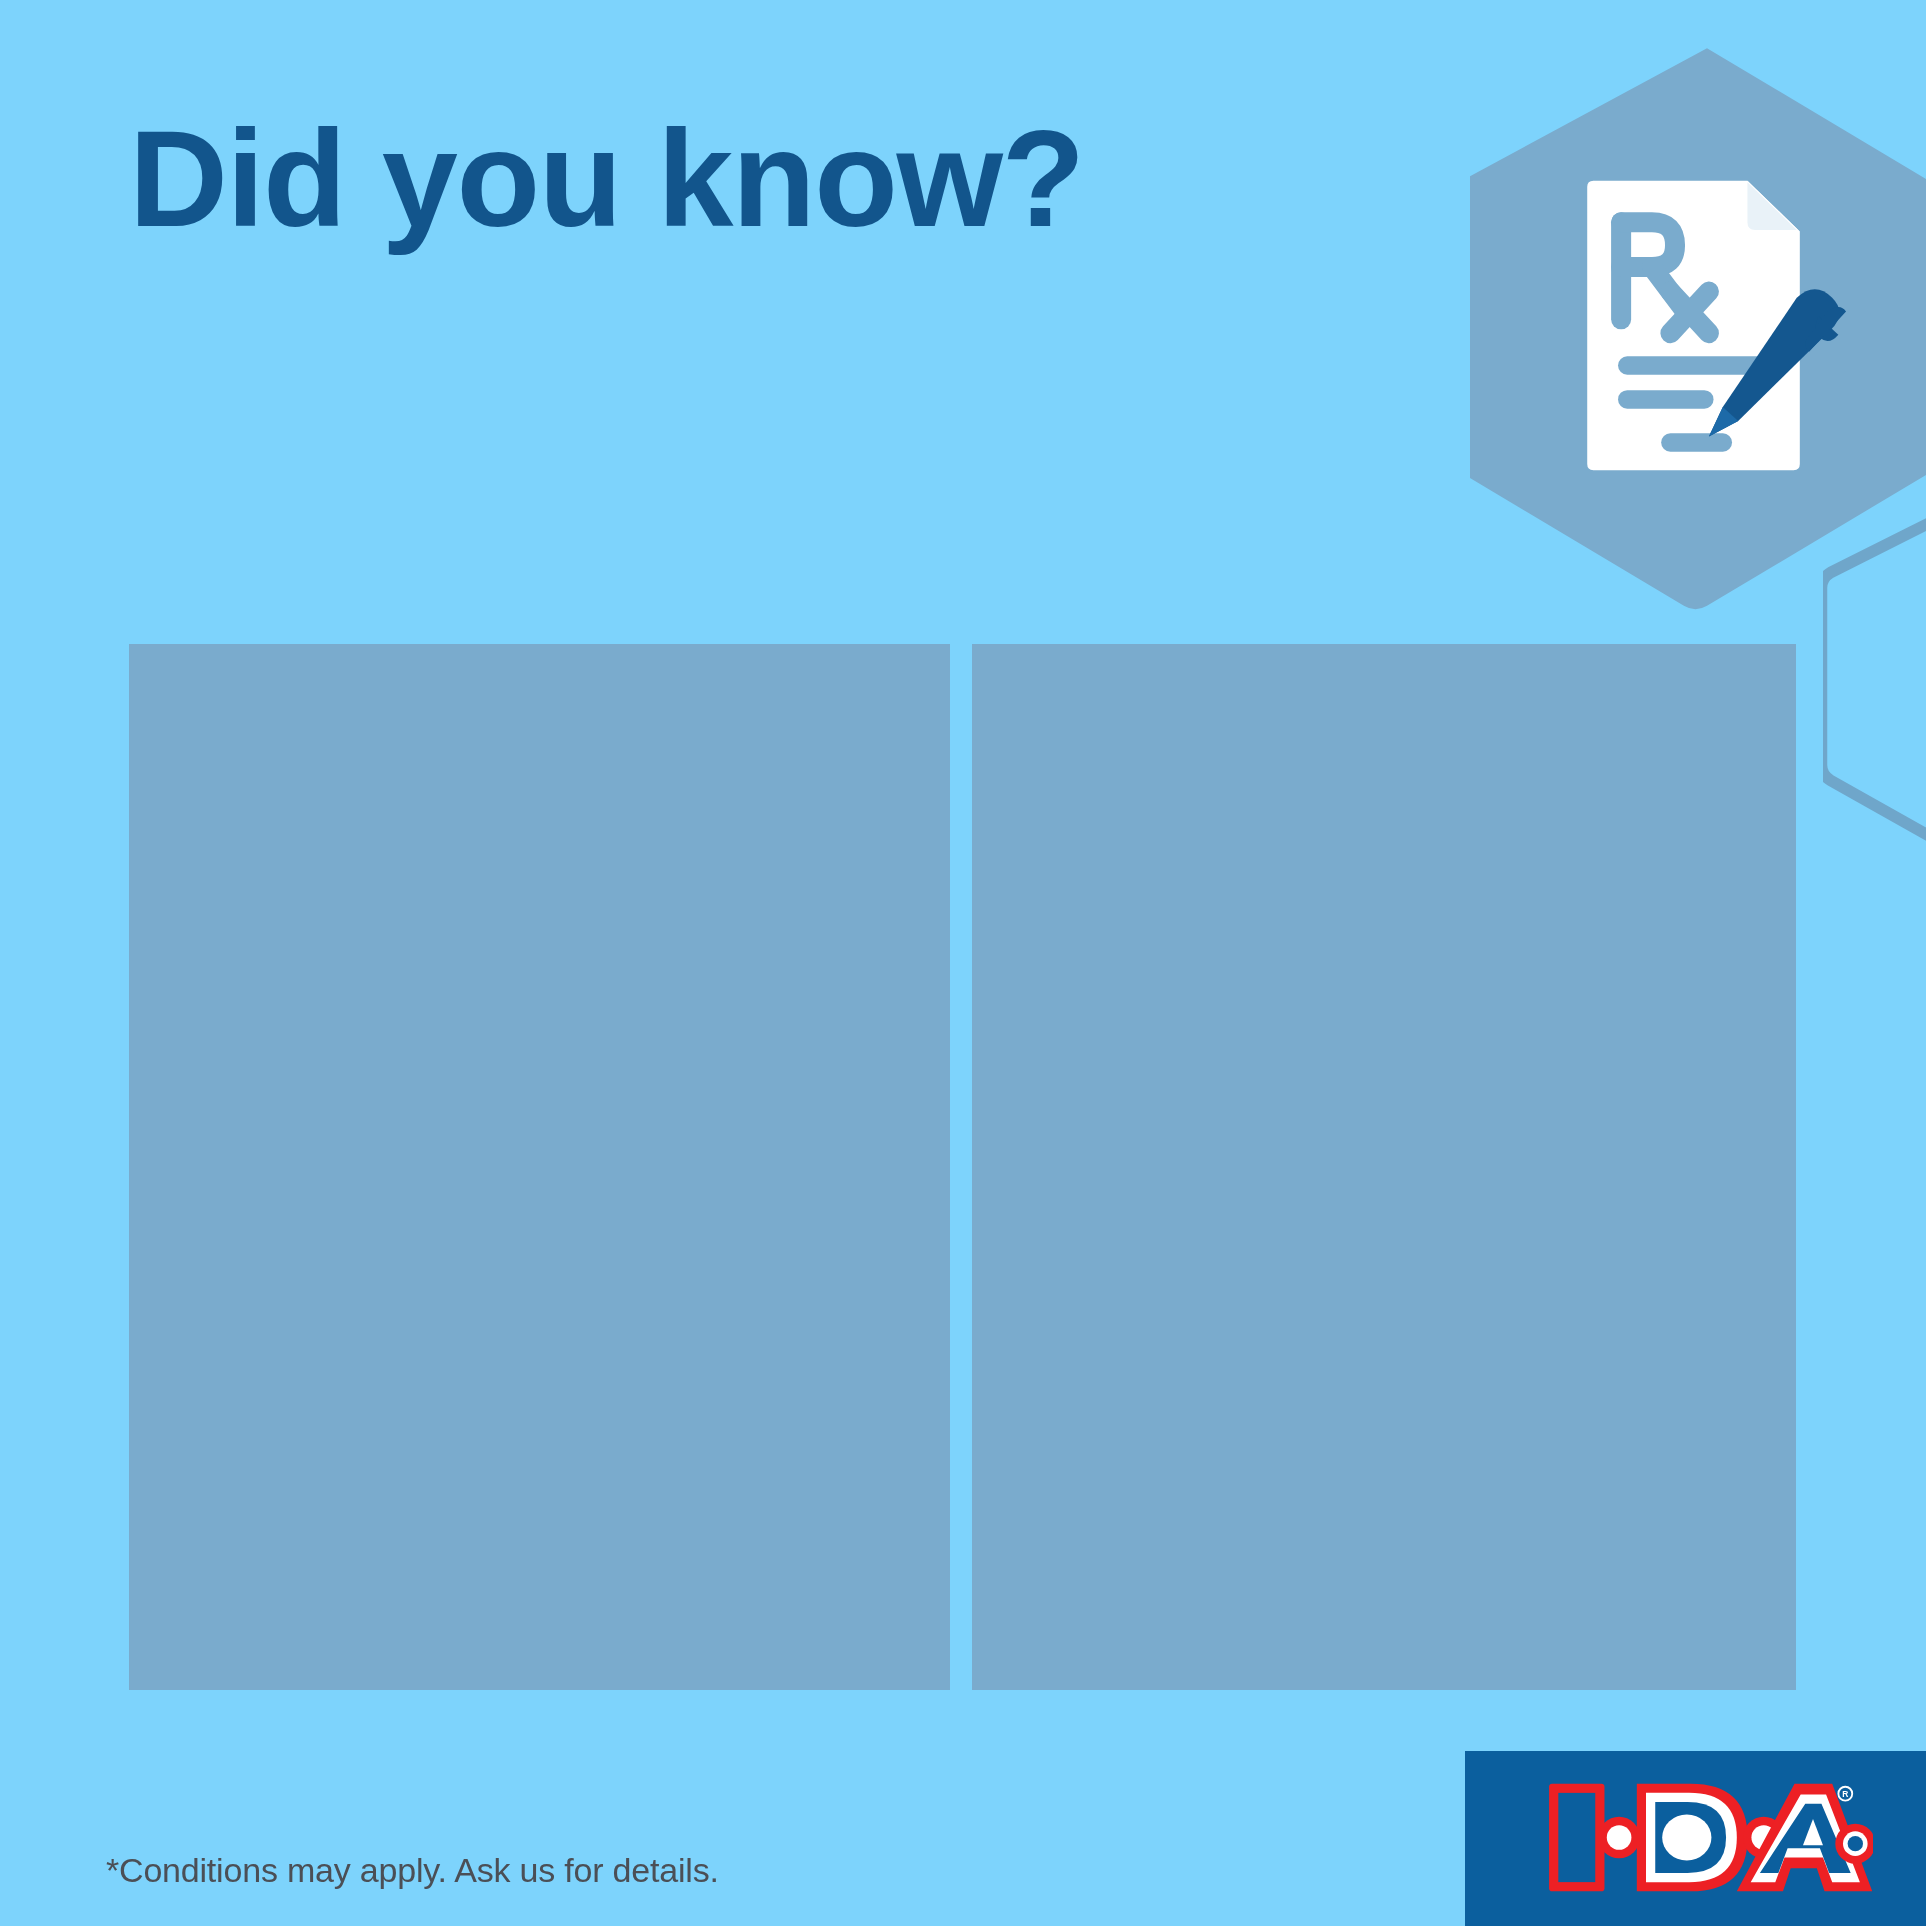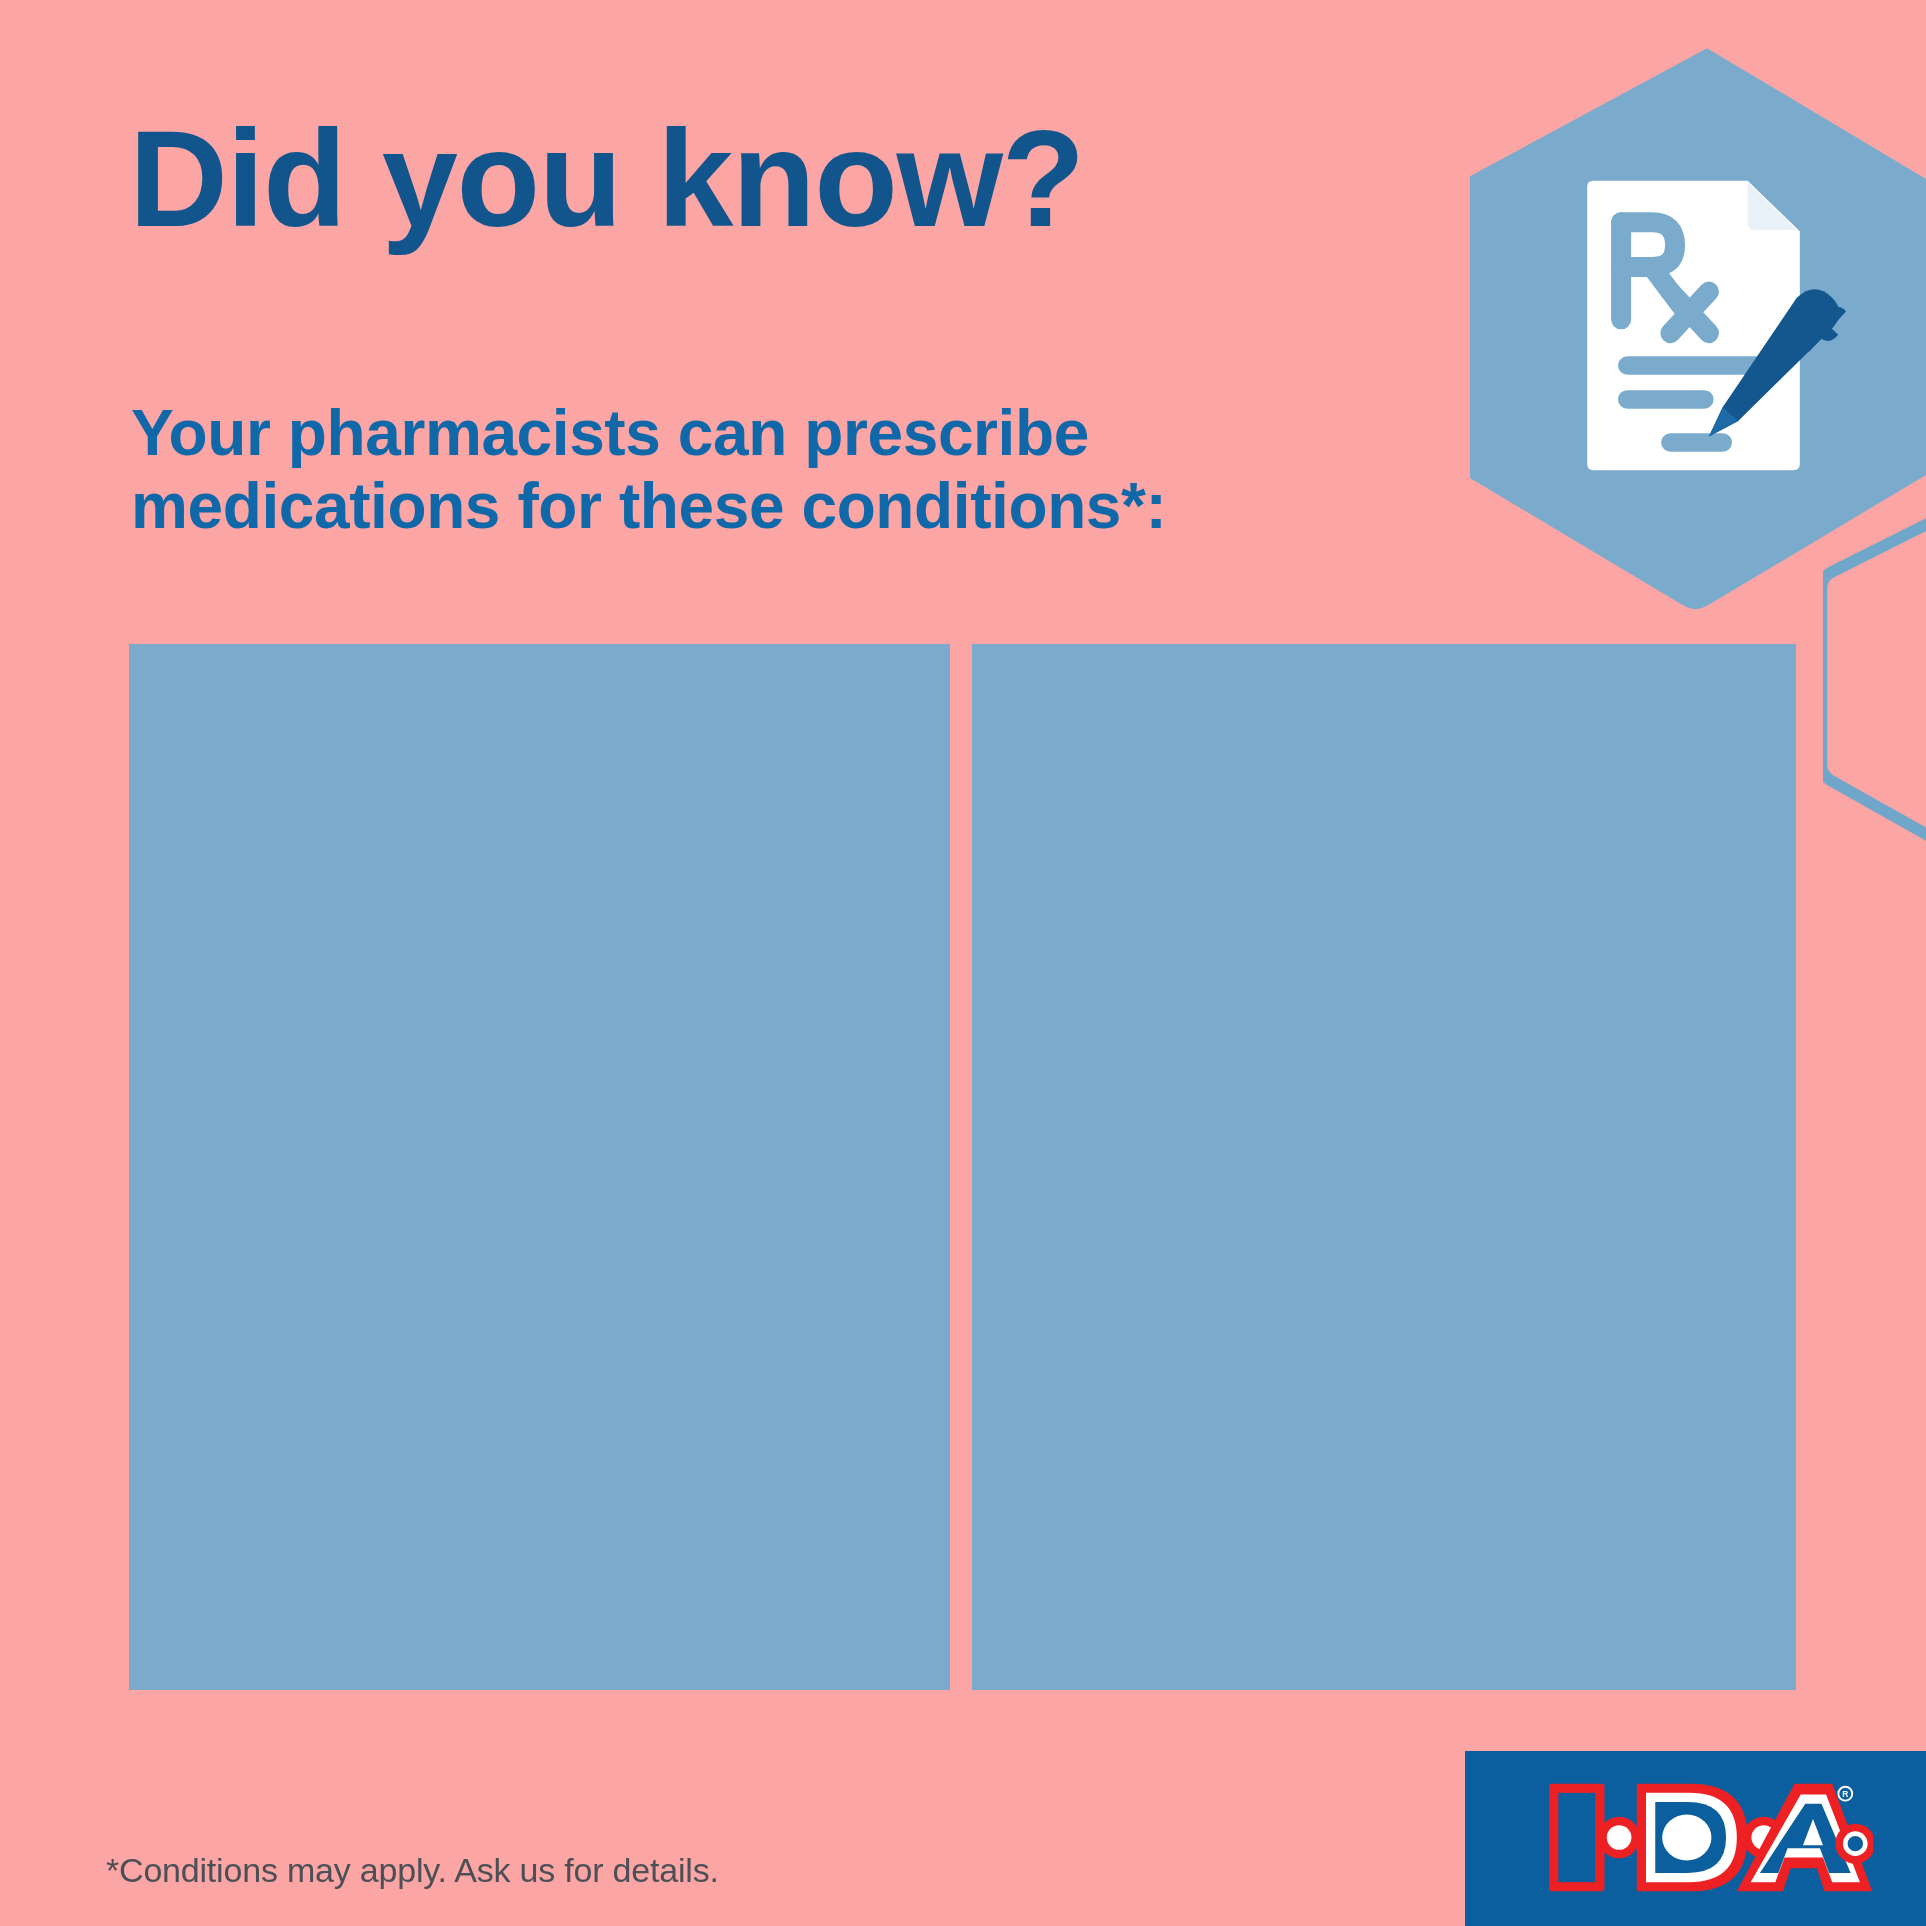--- a/index.html
+++ b/index.html
@@ -6,21 +6,21 @@
     margin: 0;
     padding: 0;
     background: #ffffff;
   }
   * { box-sizing: border-box; }
 
   #poster {
     position: relative;
     width: 1926px;
     height: 1926px;
-    background: #fca5a5;
+    background: #7dd3fc;
     overflow: hidden;
     font-family: "Liberation Sans", sans-serif;
   }
 
   
   .hex-filled {
     position: absolute;
     left: 1470px;
     top: 42px;
     width: 474px;
@@ -143,24 +143,20 @@
       </g>
     </g>
   </svg>
 
   <svg class="hex-outline" viewBox="0 0 470 520" xmlns="http://www.w3.org/2000/svg">
     <path d="M235 12 L448 132 Q460 139 460 152 L460 368 Q460 381 448 388 L235 508 Q223 515 211 508 L10 395 Q-2 388 -2 375 L-2 145 Q-2 132 10 125 Z" fill="none" stroke="#6fa6ca" stroke-width="15" stroke-linejoin="round"></path>
   </svg>
 
   <h1 class="headline">Did you know?</h1>
 
-  <h2 class="subhead">
-    <span class="line">Your pharmacists can prescribe</span>
-    <span class="line">medications for these conditions*:</span>
-  </h2>
 
   <div class="panels">
     <div class="panel left"></div>
     <div class="panel right"></div>
   </div>
 
   <p class="footnote">*Conditions may apply. Ask us for details.</p>
 
   <div class="logo-panel">
     <svg class="logo-mark" viewBox="0 0 425 152" xmlns="http://www.w3.org/2000/svg">

